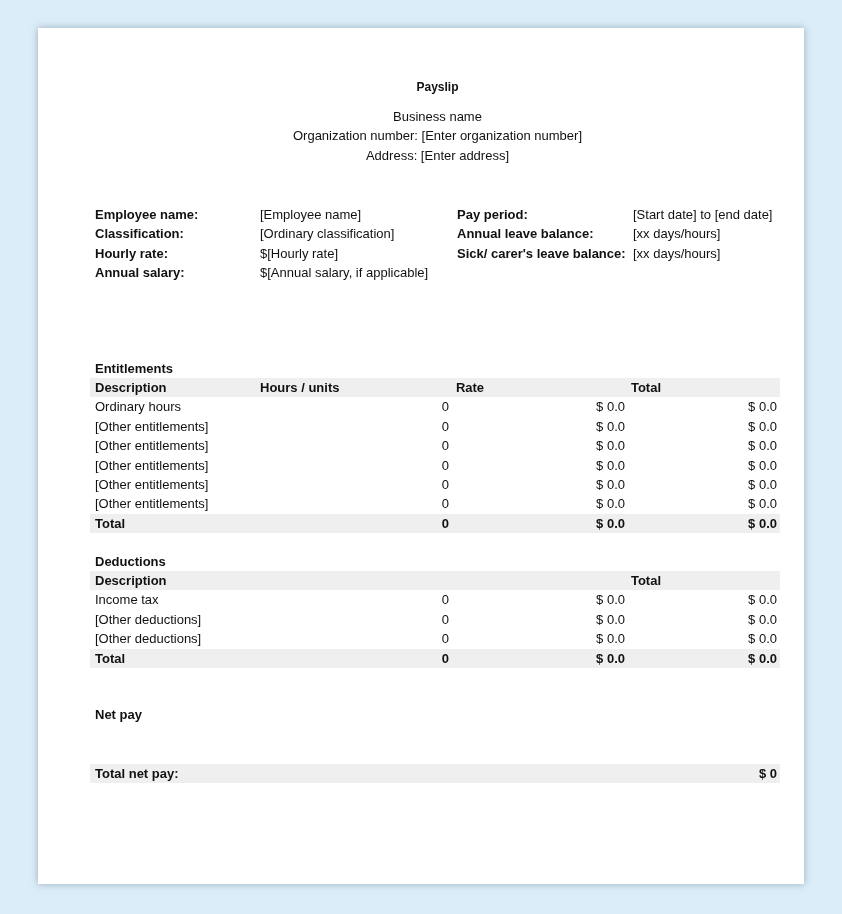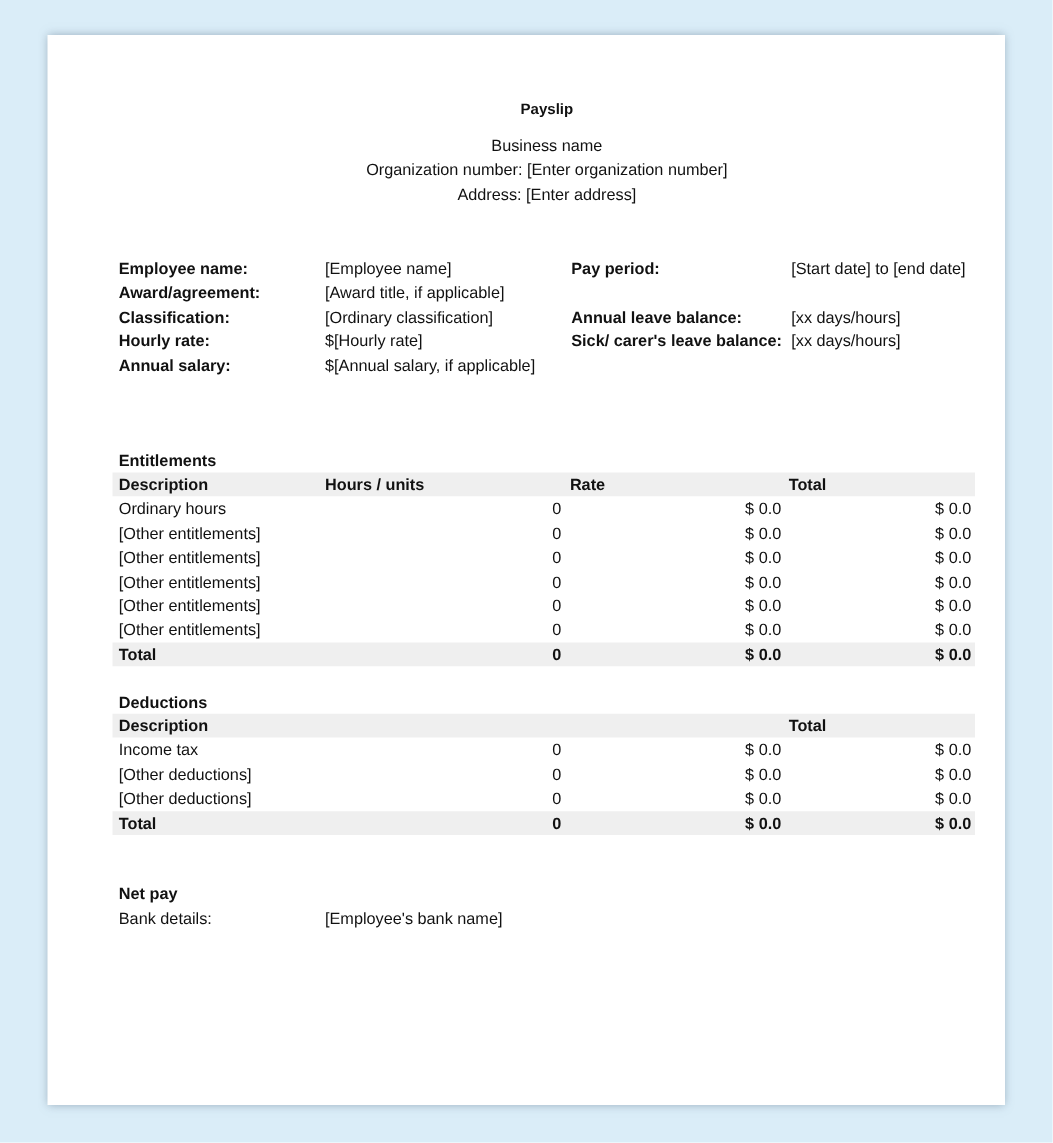--- a/index.html
+++ b/index.html
@@ -66,24 +66,20 @@
   </div>
 
   <div class="emp">
     <div class="irow">
       <span class="ilabel">Employee name:</span>
       <span class="ivalue">[Employee name]</span>
       <span class="rpair">
         <span class="rlabel">Pay period:</span>
         <span>[Start date] to [end date]</span>
       </span>
-    </div>
-    <div class="irow">
-      <span class="ilabel">Award/agreement:</span>
-      <span class="ivalue">[Award title, if applicable]</span>
     </div>
     <div class="irow">
       <span class="ilabel">Classification:</span>
       <span class="ivalue">[Ordinary classification]</span>
       <span class="rpair">
         <span class="rlabel">Annual leave balance:</span>
         <span>[xx days/hours]</span>
       </span>
     </div>
     <div class="irow">
@@ -179,19 +175,21 @@
     <div class="trow band bold">
       <span class="c-desc">Total</span>
       <span class="v-hours">0</span>
       <span class="v-rate">$ 0.0</span>
       <span class="v-total">$ 0.0</span>
     </div>
   </div>
 
   <div class="sec-heading" style="top:677px;">Net pay</div>
   <div class="np-rows">
-    <div class="irow">
-      <span class="np-label">Bank details:</span>
-      <span class="ivalue">[Employee's bank name]</span>
+  </div>
+  <div class="np-total">
+    <div class="trow band bold">
+      <span class="c-desc">Total net pay:</span>
+      <span class="v-total">$ 0</span>
     </div>
   </div>
 
 </div>
 
 </body></html>

